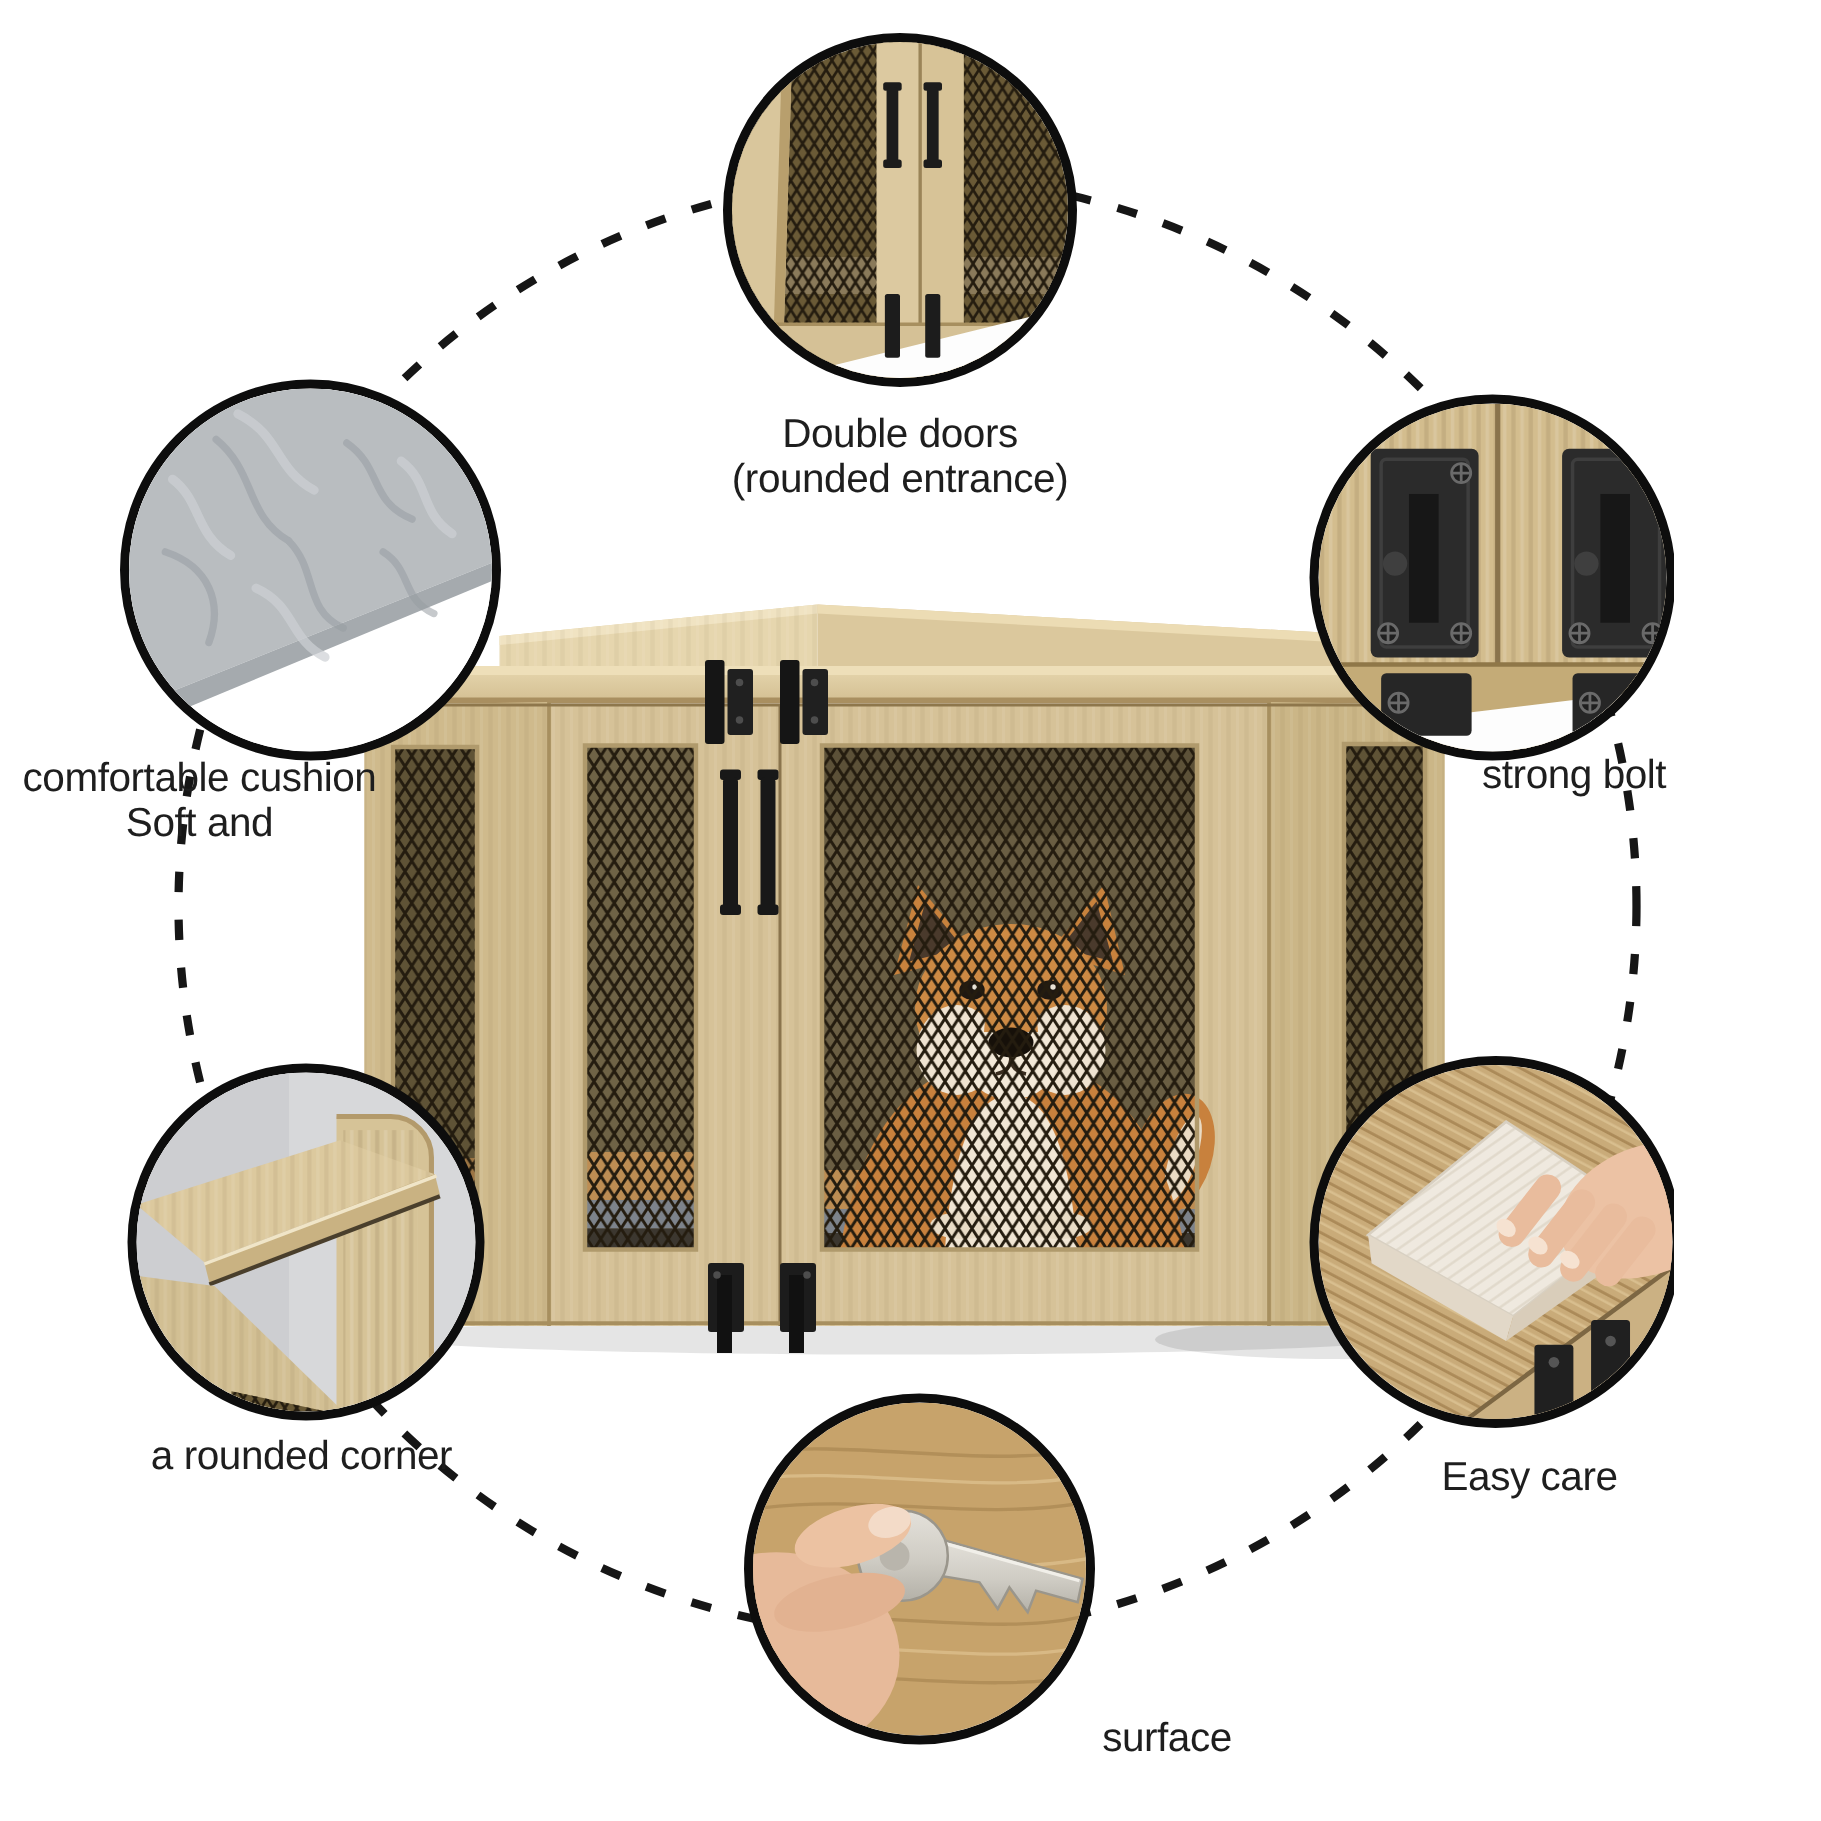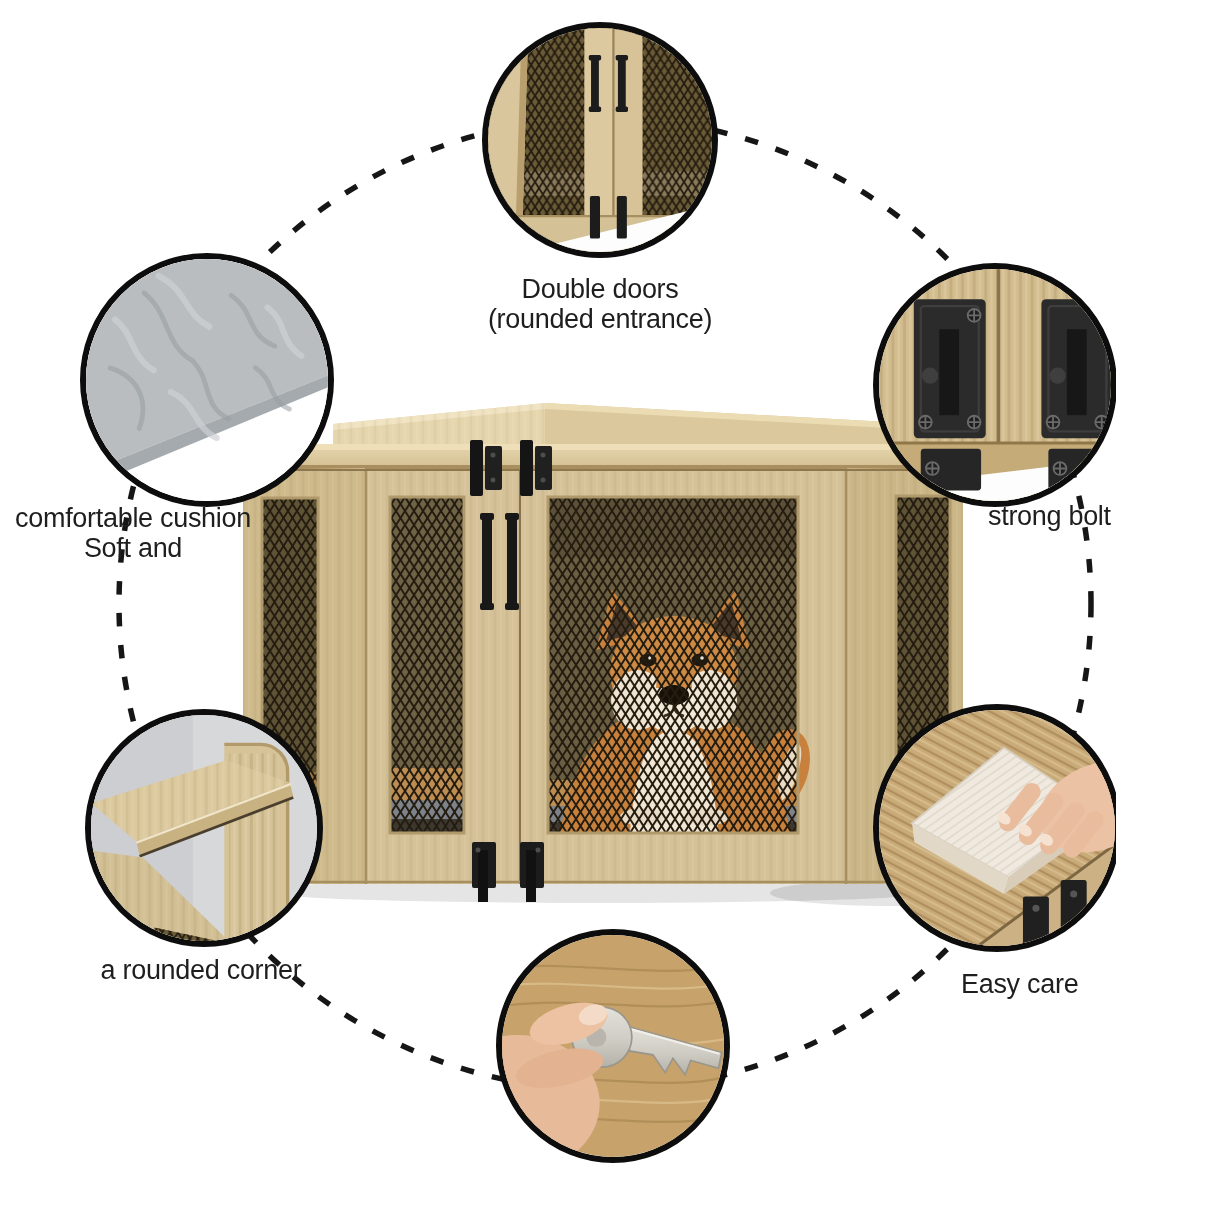--- a/index.html
+++ b/index.html
@@ -394,15 +394,16 @@
 
   <div class="label center l-corner">
     <span>a rounded corner</span>
   </div>
 
   <div class="label l-easy">
     <span>Easy care</span>
   </div>
 
   <div class="label center l-scratch">
+    <div>surface</div>
   </div>
 
 </div>
 
 </body></html>

